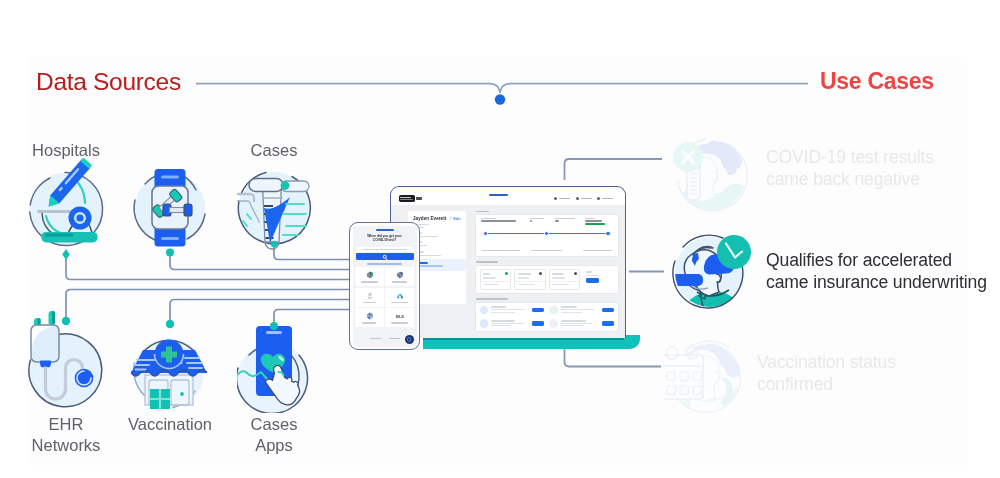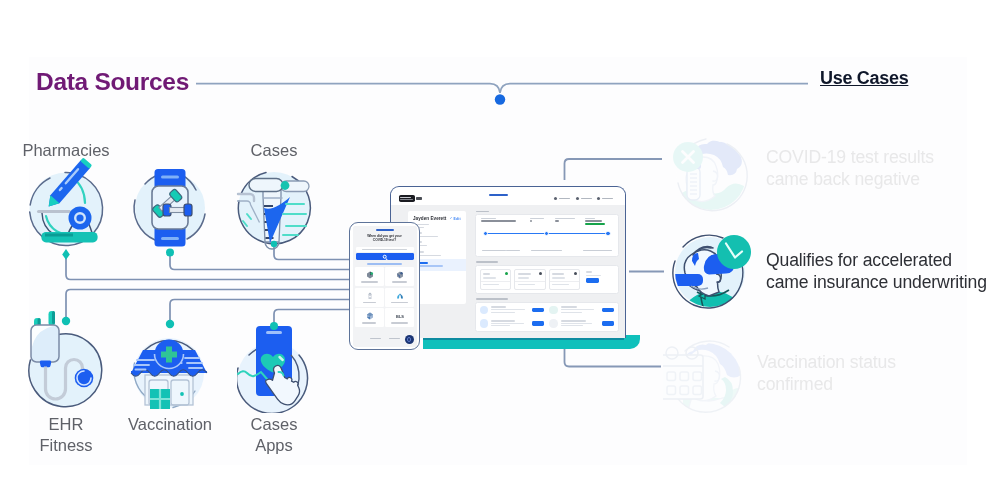--- a/index.html
+++ b/index.html
@@ -1,22 +1,22 @@
 <!DOCTYPE html>
 <html><head>
 <meta charset="utf-8">
 <style>
   html,body{margin:0;padding:0;}
   body{width:1000px;height:478px;background:#ffffff;font-family:"Liberation Sans",sans-serif;overflow:hidden;}
   #stage{position:relative;width:1000px;height:478px;background:#ffffff;}
   .abs{position:absolute;}
   
   #bg-panel{left:29px;top:57px;width:938px;height:408px;background:#fdfdfe;}
-  #hdr-left{left:36px;top:68px;font-size:24.5px;font-weight:700;color:#701a75;letter-spacing:-0.3px;}
-  #hdr-right{left:820px;top:68px;font-size:18px;font-weight:600;color:#0f172a;letter-spacing:-0.3px;text-decoration:underline;}
+  #hdr-left{left:36px;top:68px;font-size:24.5px;font-weight:400;color:#b91c1c;letter-spacing:-0.3px;}
+  #hdr-right{left:820px;top:68px;font-size:23px;font-weight:600;color:#ef4444;letter-spacing:-0.3px;}
   .src-label{font-size:16.5px;color:#5f6168;text-align:center;line-height:21px;width:120px;white-space:pre-line;}
   .uc-label{font-size:17.6px;color:#2d2f35;line-height:21.5px;letter-spacing:-0.15px;white-space:pre-line;}
   .uc-label.faded{color:#e8e8e9;}
   svg{display:block;}
   
   #laptop{left:390px;top:186px;width:252px;height:165px;}
   .lp-base{position:absolute;left:33px;top:148.5px;width:217px;height:14.5px;background:#0fc0bb;border-radius:0 0 10px 0;overflow:hidden;}
   .lp-base:after{content:"";position:absolute;left:0;top:2px;width:201px;height:3.2px;background:#0d8ba0;}
   .lp-screen{position:absolute;left:0;top:0;width:234px;height:151px;border:1.5px solid #4a6394;border-radius:9px 9px 0 0;border-bottom:none;background:#ffffff;overflow:hidden;}
   .lp-notch{position:absolute;left:98px;top:6.5px;width:19px;height:2.6px;border-radius:2px;background:#2d61c9;z-index:5;}
@@ -320,24 +320,24 @@
 
   <svg class="abs" style="left:0;top:0;width:1000px;height:478px;pointer-events:none;" viewBox="0 0 1000 478">
     <path d="M66 249 l3.8 5.4 l-3.8 5.4 l-3.8 -5.4z" fill="#0fc0b4"></path>
     <circle cx="170" cy="252.5" r="4" fill="#0fc0b4"></circle>
     <circle cx="274" cy="244" r="3.2" fill="#0fc0b4"></circle>
     <circle cx="66" cy="321" r="4.2" fill="#0fc0b4"></circle>
     <circle cx="170" cy="324" r="4.2" fill="#0fc0b4"></circle>
     <circle cx="274" cy="326" r="4" fill="#0fc0b4"></circle>
   </svg>
 
-  <div class="abs src-label" style="left:6px;top:140px;">Pharmacies</div>
+  <div class="abs src-label" style="left:6px;top:140px;">Hospitals</div>
   <div class="abs src-label" style="left:214px;top:140px;">Cases</div>
   <div class="abs src-label" style="left:6px;top:414px;">EHR
-Fitness</div>
+Networks</div>
   <div class="abs src-label" style="left:110px;top:414px;">Vaccination</div>
   <div class="abs src-label" style="left:214px;top:414px;">Cases
 Apps</div>
 
   <div class="abs" style="left:672px;top:135px;opacity:0.30;">
   <svg width="82" height="80" viewBox="0 0 82 80">
     <defs>
           <clipPath id="uc1clip">
             <circle cx="39" cy="40" r="35"></circle>
           </clipPath>

